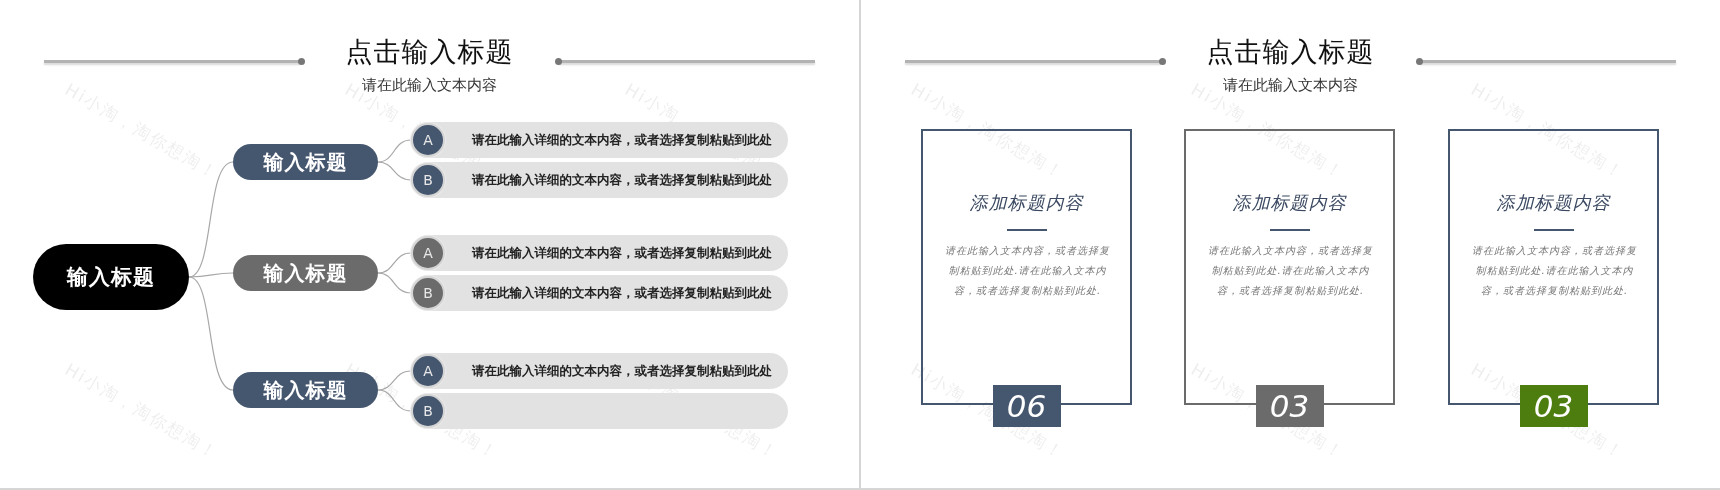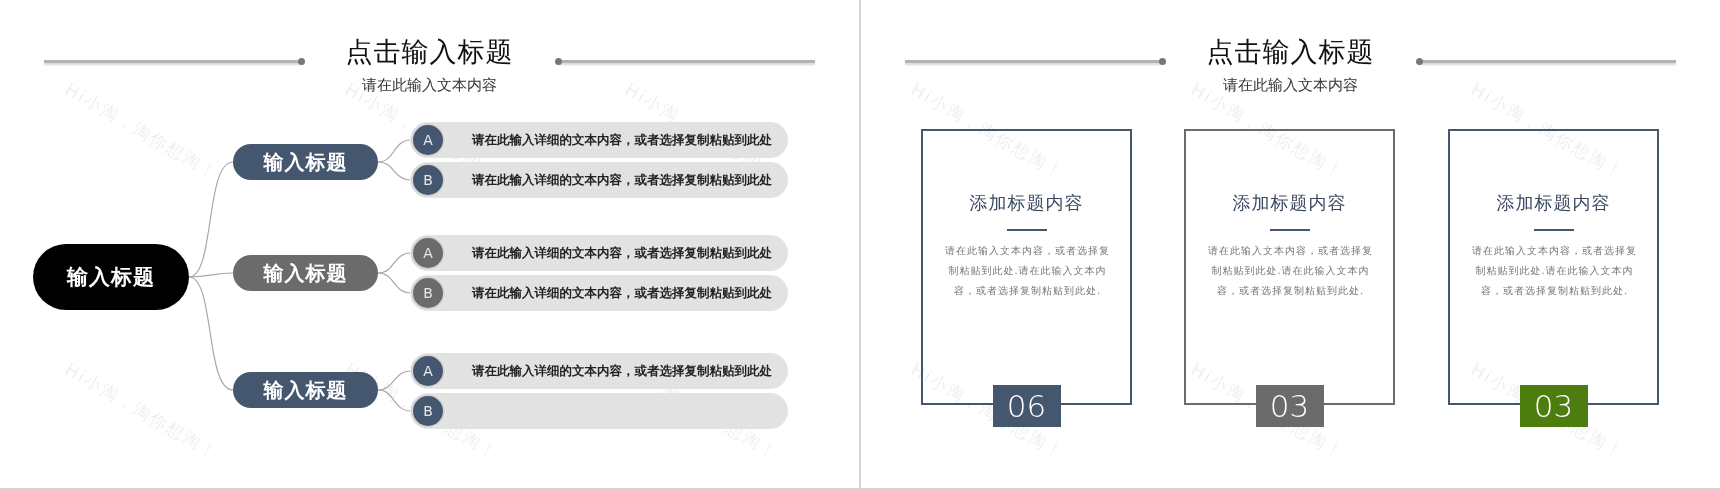--- a/index.html
+++ b/index.html
@@ -28,21 +28,21 @@
   
   .mm-svg { position: absolute; left: 0; top: 0; }
   .root { position: absolute; left: 33px; top: 244px; width: 156px; height: 66px; border-radius: 33px; background: #000; color: #fff; font-size: 21px; font-weight: bold; display: flex; align-items: center; justify-content: center; letter-spacing: 1px; }
   .branch { position: absolute; left: 233px; width: 145px; height: 36px; border-radius: 18px; color: #fff; font-size: 20px; font-weight: bold; display: flex; align-items: center; justify-content: center; letter-spacing: 1px; }
   .pill { position: absolute; left: 411px; width: 377px; height: 36px; border-radius: 18px; background: #e2e2e2; display: flex; align-items: center; }
   .pill-badge { position: absolute; left: 0; top: 1px; width: 34px; height: 34px; border-radius: 50%; color: #e8e8e8; font-size: 14px; display: flex; align-items: center; justify-content: center; border: 2px solid #d4d4d4; box-shadow: 0 0 0 1px #eaeaea; }
   .pill-text { position: absolute; left: 61px; font-size: 12.5px; font-weight: bold; color: #222; white-space: nowrap; }
   .pill-tail { font-size: 11px; font-weight: normal; color: #888; }
 
   
-  .card { position: absolute; top: 129px; width: 211px; height: 276px; border: 2px solid #45566f; }
+  .card { position: absolute; top: 129px; width: 211px; height: 276px; border: 2px solid #45566f; font-style: italic; }
   .card-title { position: absolute; top: 60px; left: 0; width: 100%; text-align: center; font-size: 18px; color: #3b4a62; letter-spacing: 1px; }
   .card-rule { position: absolute; top: 98px; left: 50%; width: 40px; margin-left: -20px; height: 2px; background: #45566f; }
   .card-body { position: absolute; top: 110px; left: 22px; width: 165px; text-align: center; font-size: 10px; color: #777; line-height: 20px; letter-spacing: 1px; }
   .card-num { position: absolute; width: 68px; height: 42px; bottom: -24px; left: 50%; margin-left: -34px; color: #fff; font-size: 31px; display: flex; align-items: center; justify-content: center; font-weight: 300; }
 </style>
 </head>
 <body>
 
 <div class="slide slide-left">
   <div class="wm" style="left:55px;top:120px;">Hi小淘，淘你想淘！</div>

